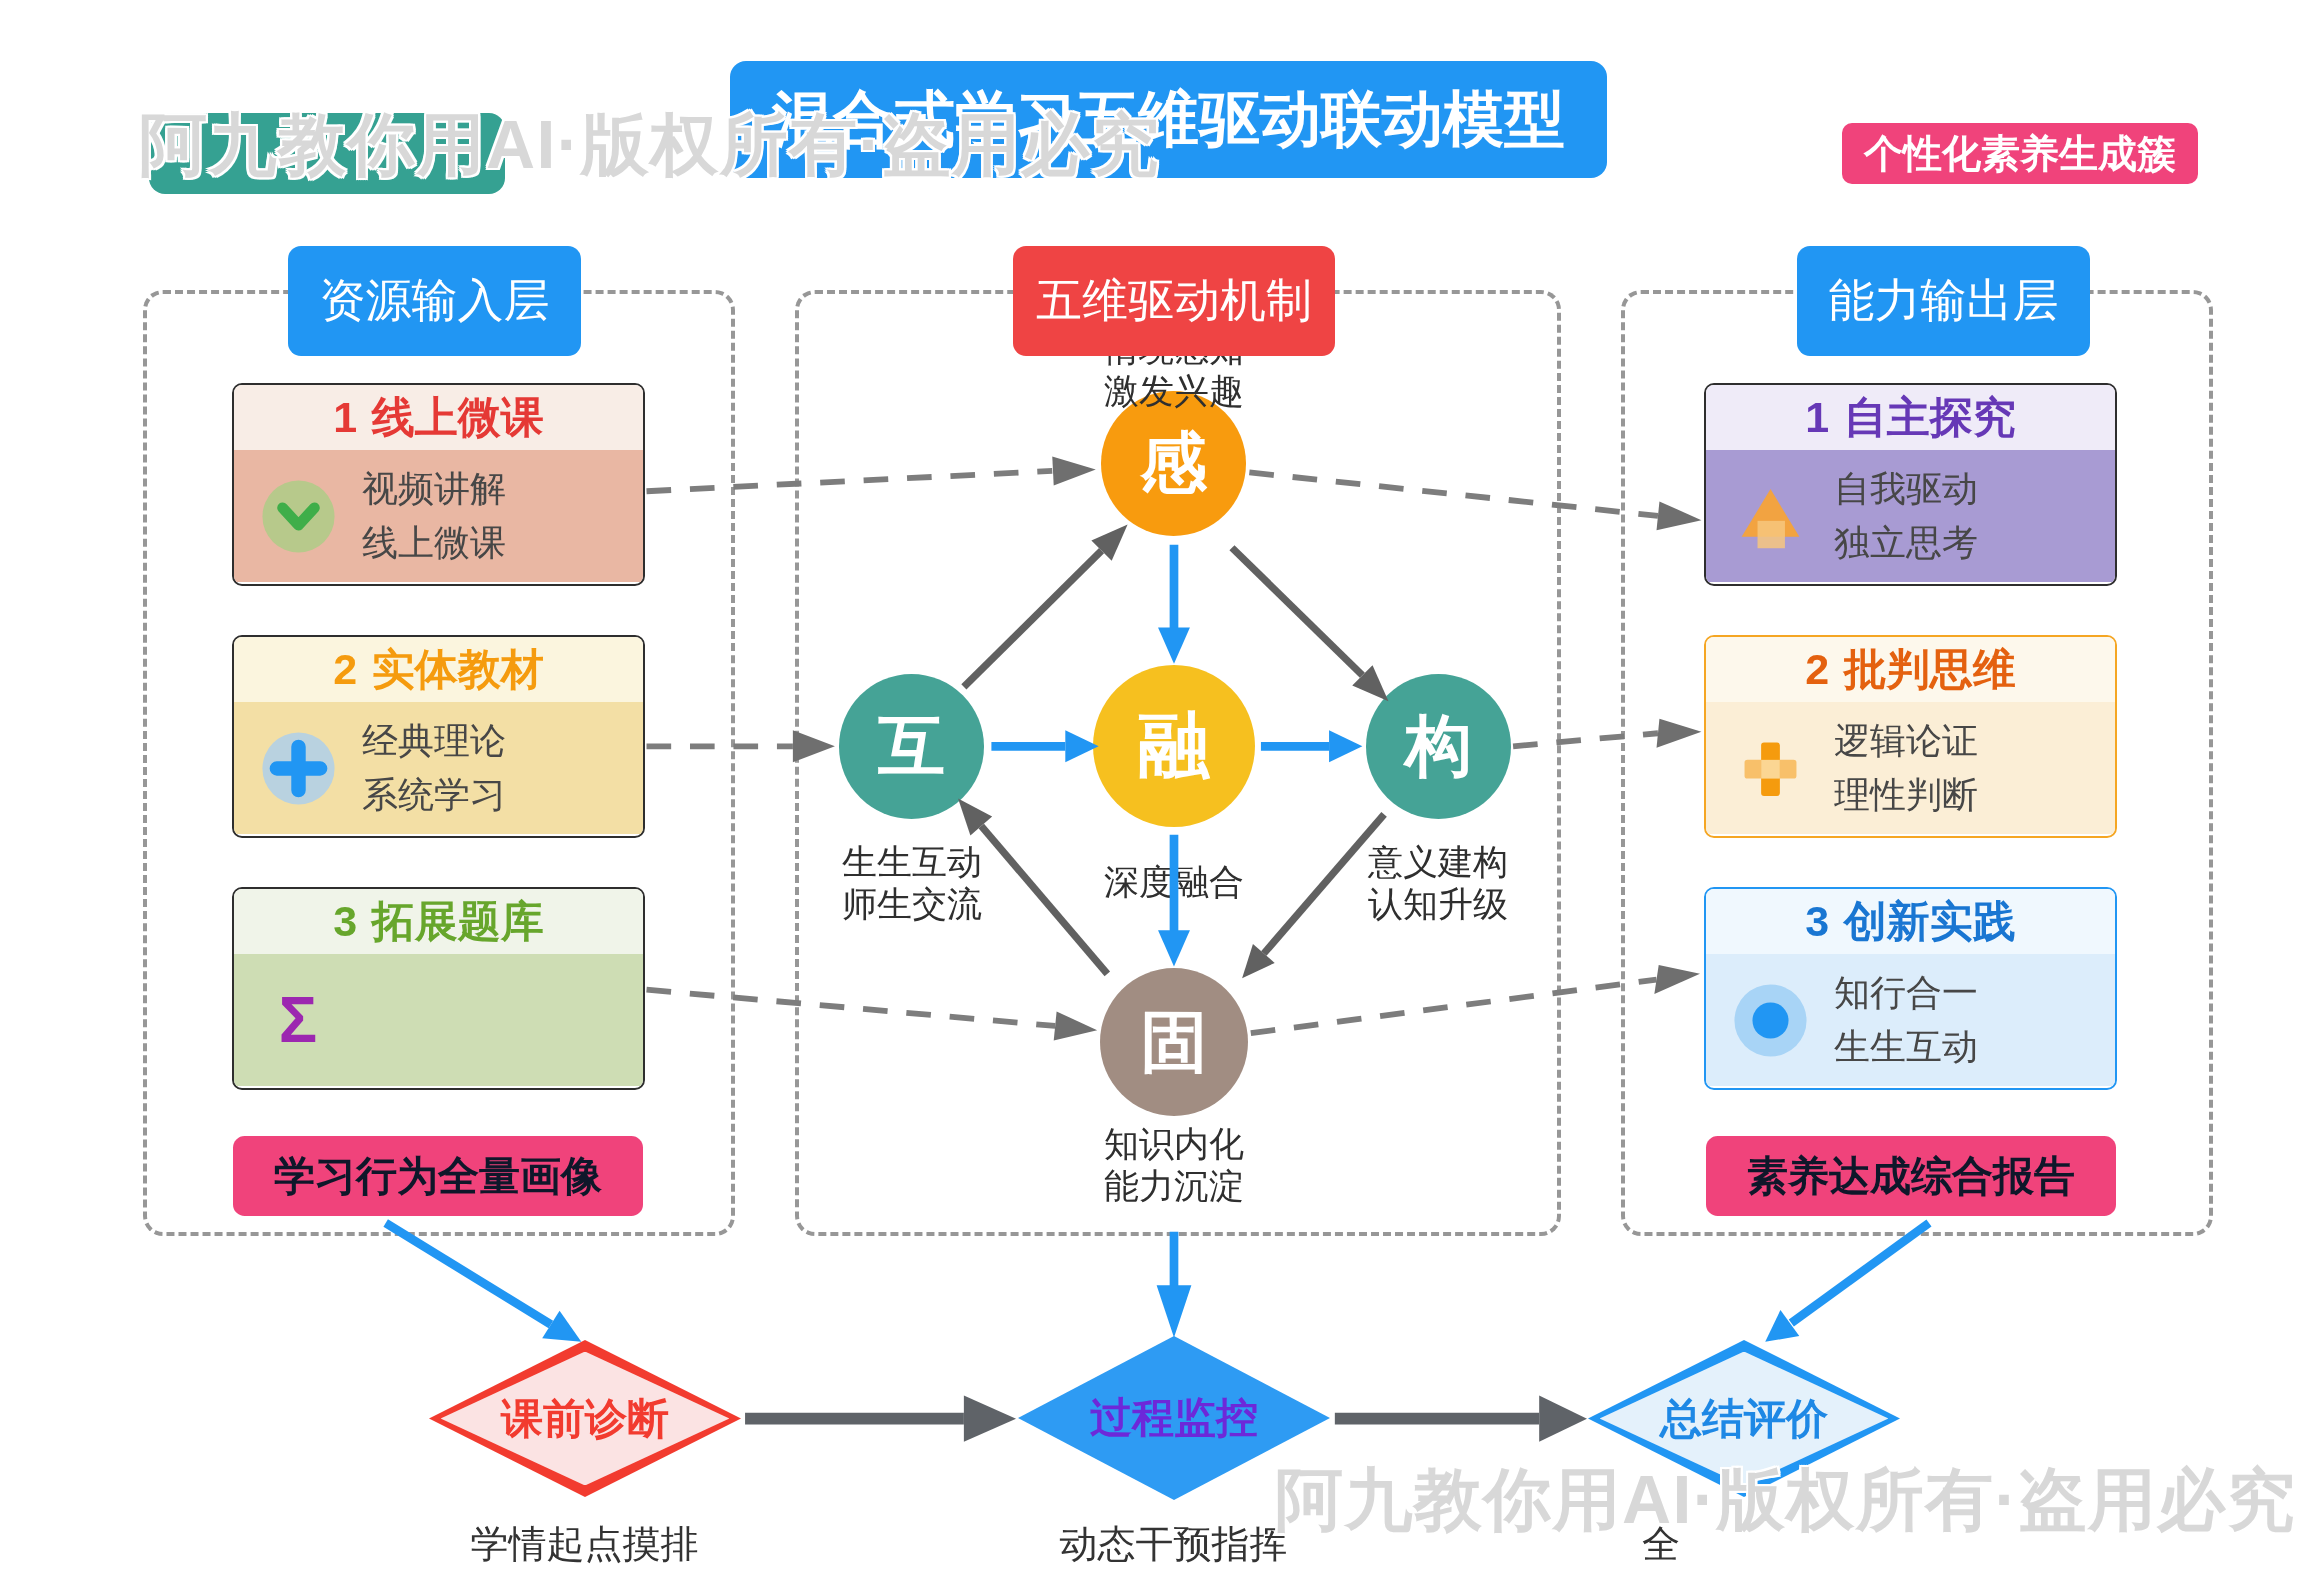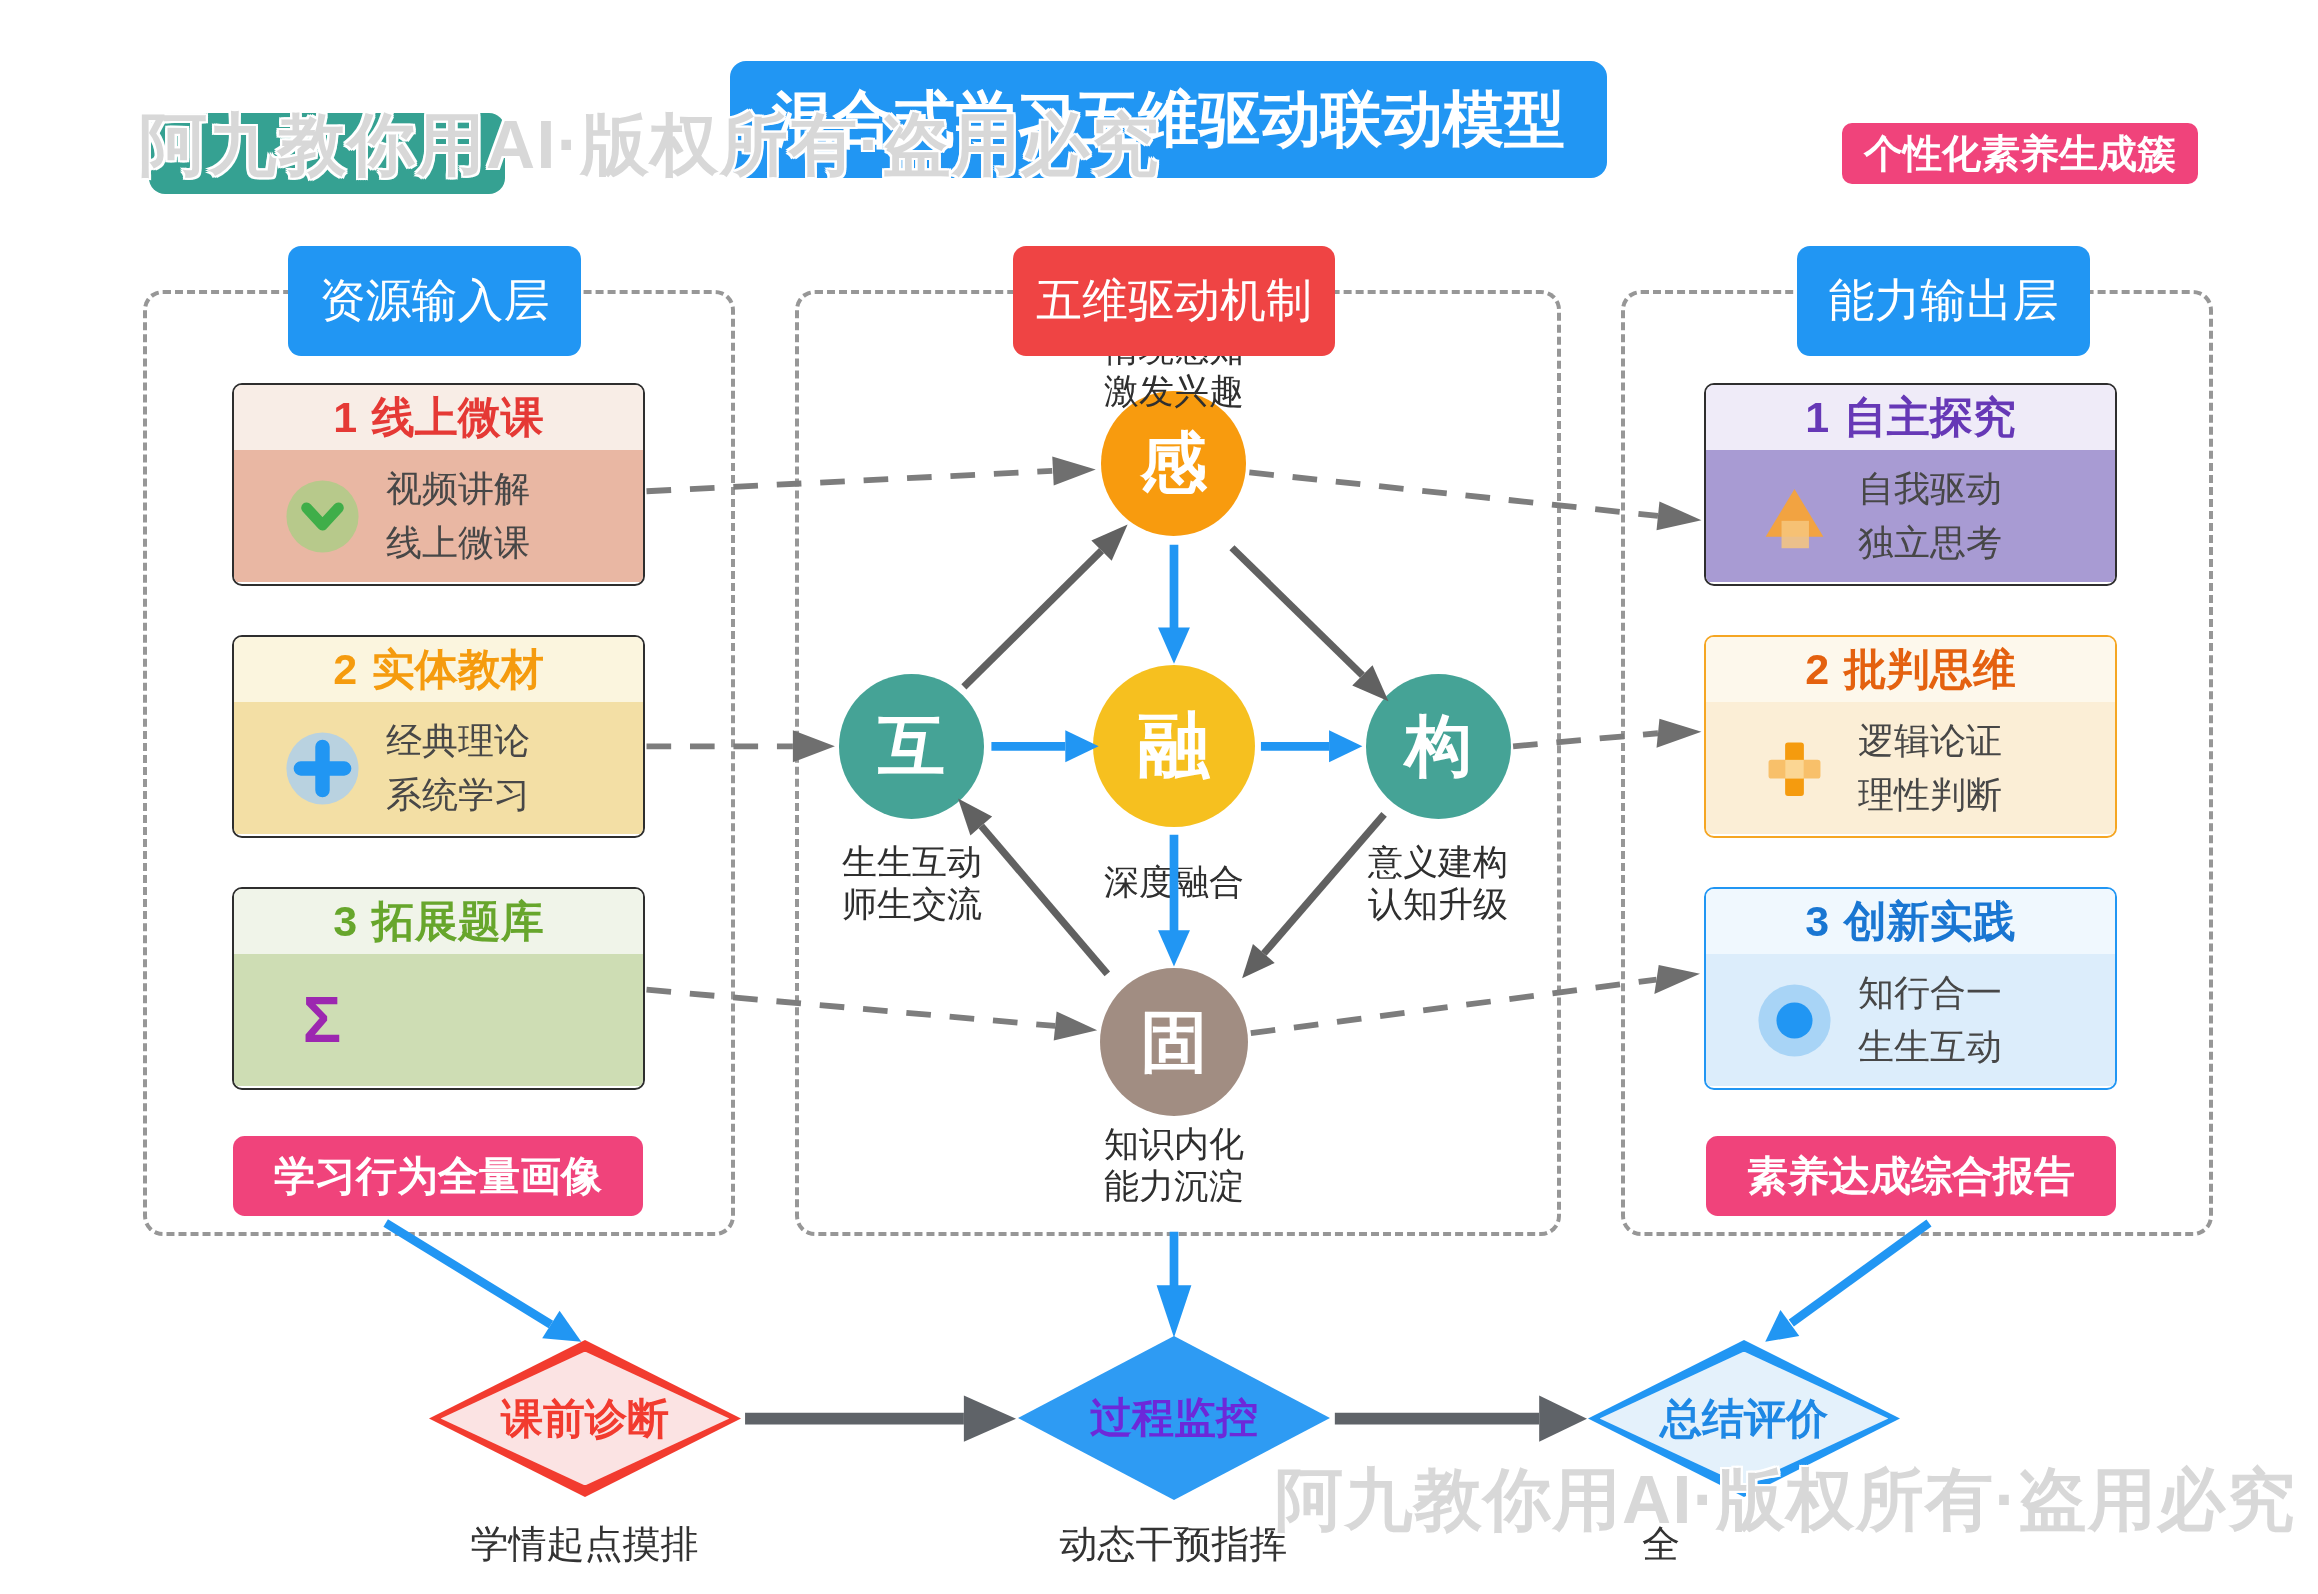--- a/index.html
+++ b/index.html
@@ -23,34 +23,34 @@
   #title-box{position:absolute;left:730px;top:61px;width:877px;height:117px;border-radius:16px;
     background:#2196F3;color:#fff;font-size:61px;font-weight:bold;display:flex;align-items:center;justify-content:center;z-index:2;}
   #teal-badge{position:absolute;left:149px;top:113px;width:356px;height:81px;border-radius:16px;background:#35A192;z-index:2;}
   #corner-badge{position:absolute;left:1842px;top:123px;width:356px;height:61px;border-radius:10px;background:#F0437B;
     color:#fff;font-size:39px;font-weight:bold;display:flex;align-items:center;justify-content:center;z-index:2;}
 
   
   .card{position:absolute;width:413px;height:203px;border:2.9px solid #2e2e2e;border-radius:10px;overflow:hidden;
     background:#fff;z-index:2;box-sizing:border-box;}
   .card-h{height:65px;display:flex;align-items:center;justify-content:center;gap:14.5px;font-size:43px;font-weight:bold;}
-  .card-b{display:flex;align-items:center;height:132px;padding-left:24px;}
+  .card-b{display:flex;align-items:center;height:132px;}
   .icon-box{width:128px;display:flex;justify-content:center;align-items:center;}
   .lines{font-size:36px;color:#474747;line-height:1.5;}
   .c-l1 .card-h{background:#F8EDE6;color:#E53935}.c-l1 .card-b{background:#E9B7A3}
   .c-l2 .card-h{background:#FBF5DE;color:#F59B0E}.c-l2 .card-b{background:#F3DFA5}
   .c-l3 .card-h{background:#F0F4E9;color:#67A62C}.c-l3 .card-b{background:#CEDDB4}
   .c-r1 .card-h{background:#EFEBF8;color:#6638B6}.c-r1 .card-b{background:#A89BD3}
   .c-r2{border-color:#F5A623}.c-r2 .card-h{background:#FDF8EC;color:#E4610F}.c-r2 .card-b{background:#FBEED6}
   .c-r3{border-color:#2196F3}.c-r3 .card-h{background:#F0F8FE;color:#1976D2}.c-r3 .card-b{background:#DCEDFB}
   .sigma{font-size:64px;font-weight:bold;color:#9C27B0;}
 
   
   .pink-bar{position:absolute;width:410px;height:80px;top:1136px;background:#F0437B;border-radius:11.6px;
-    color:#ffffff;font-weight:bold;font-size:41px;display:flex;align-items:center;justify-content:center;z-index:2;}
+    color:#0f172a;font-weight:bold;font-size:41px;display:flex;align-items:center;justify-content:center;z-index:2;}
 
   
   .node{position:absolute;border-radius:50%;color:#fff;display:flex;align-items:center;justify-content:center;
     font-weight:bold;z-index:2;}
   #node-gan{left:1101px;top:391px;width:145px;height:145px;background:#F89B0E;font-size:67px;}
   #node-hu{left:839px;top:674px;width:145px;height:145px;background:#45A396;font-size:67px;}
   #node-rong{left:1093px;top:665px;width:162px;height:162px;background:#F6C01F;font-size:72px;}
   #node-gou{left:1366px;top:674px;width:145px;height:145px;background:#45A396;font-size:67px;}
   #node-gu{left:1100px;top:968px;width:148px;height:148px;background:#A18D82;font-size:67px;}
 

